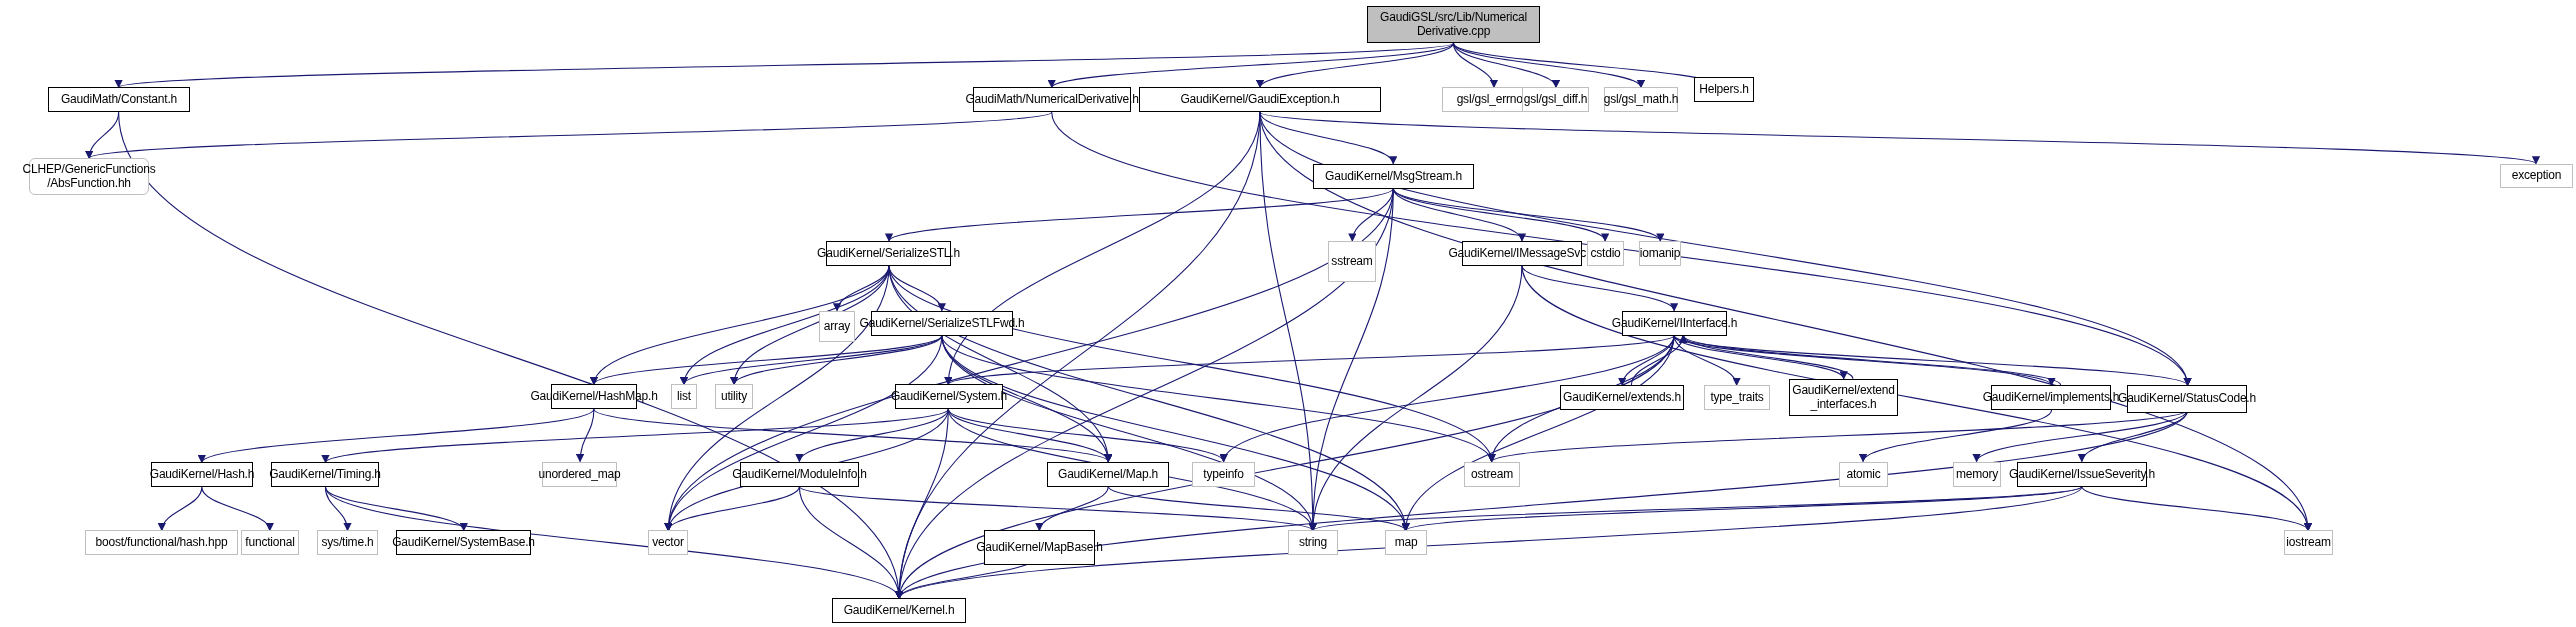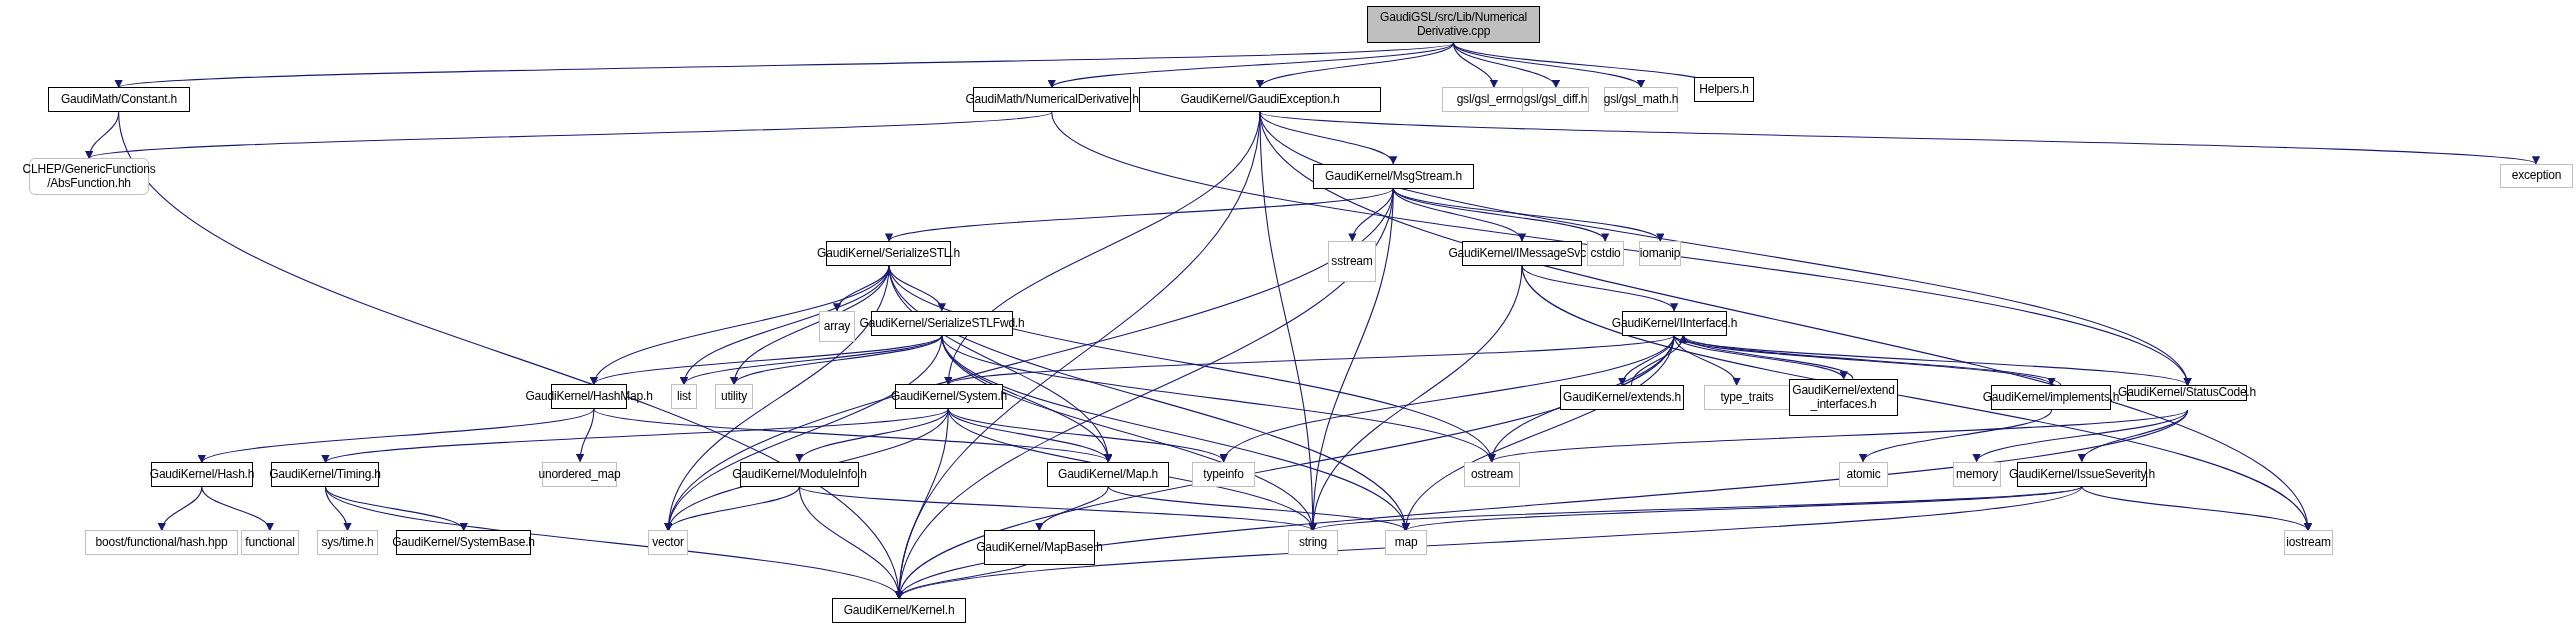--- a/index.html
+++ b/index.html
@@ -130,30 +130,30 @@
     <div class="node system" style="left: 2500px; top: 164px; width: 73px; height: 24px;">exception</div>
     <div class="node local" style="left: 1313px; top: 164px; width: 161px; height: 25px;">GaudiKernel/MsgStream.h</div>
     <div class="node local" style="left: 826px; top: 241px; width: 125px; height: 25px;">GaudiKernel/SerializeSTL.h</div>
     <div class="node system" style="left: 1328px; top: 241px; width: 48px; height: 41px;">sstream</div>
     <div class="node local" style="left: 1462px; top: 241px; width: 120px; height: 25px;">GaudiKernel/IMessageSvc.h</div>
     <div class="node system" style="left: 1587px; top: 241px; width: 37px; height: 25px;">cstdio</div>
     <div class="node system" style="left: 1639px; top: 241px; width: 42px; height: 25px;">iomanip</div>
     <div class="node system" style="left: 819px; top: 311px; width: 36px; height: 31px;">array</div>
     <div class="node local" style="left: 871px; top: 311px; width: 142px; height: 25px;">GaudiKernel/SerializeSTLFwd.h</div>
     <div class="node local" style="left: 1622px; top: 311px; width: 105px; height: 25px;">GaudiKernel/IInterface.h</div>
-    <div class="node local" style="left: 551px; top: 384px; width: 76px; height: 25px;">GaudiKernel/HashMap.h</div>
+    <div class="node local" style="left: 551px; top: 384px; width: 86px; height: 25px;">GaudiKernel/HashMap.h</div>
     <div class="node system" style="left: 671px; top: 384px; width: 26px; height: 25px;">list</div>
     <div class="node system" style="left: 715px; top: 384px; width: 38px; height: 25px;">utility</div>
     <div class="node local" style="left: 895px; top: 384px; width: 108px; height: 25px;">GaudiKernel/System.h</div>
     <div class="node local" style="left: 1560px; top: 385px; width: 124px; height: 25px;">GaudiKernel/extends.h</div>
-    <div class="node system" style="left: 1704px; top: 385px; width: 86px; height: 25px;">type_traits</div>
+    <div class="node system" style="left: 1704px; top: 385px; width: 66px; height: 25px;">type_traits</div>
     <div class="node local" style="left: 1789px; top: 379px; width: 109px; height: 37px;">GaudiKernel/extend
 _interfaces.h</div>
     <div class="node local" style="left: 1991px; top: 385px; width: 120px; height: 25px;">GaudiKernel/implements.h</div>
-    <div class="node local" style="left: 2127px; top: 385px; width: 120px; height: 16px;">GaudiKernel/StatusCode.h</div>
+    <div class="node local" style="left: 2127px; top: 385px; width: 120px; height: 28px;">GaudiKernel/StatusCode.h</div>
     <div class="node system" style="left: 542px; top: 462px; width: 75px; height: 25px;">unordered_map</div>
     <div class="node local" style="left: 151px; top: 462px; width: 102px; height: 25px;">GaudiKernel/Hash.h</div>
     <div class="node local" style="left: 271px; top: 462px; width: 108px; height: 25px;">GaudiKernel/Timing.h</div>
     <div class="node local" style="left: 740px; top: 462px; width: 119px; height: 25px;">GaudiKernel/ModuleInfo.h</div>
     <div class="node local" style="left: 1047px; top: 462px; width: 122px; height: 25px;">GaudiKernel/Map.h</div>
     <div class="node system" style="left: 1192px; top: 462px; width: 63px; height: 25px;">typeinfo</div>
     <div class="node system" style="left: 1464px; top: 462px; width: 56px; height: 25px;">ostream</div>
     <div class="node system" style="left: 1839px; top: 462px; width: 49px; height: 25px;">atomic</div>
     <div class="node system" style="left: 1953px; top: 462px; width: 48px; height: 25px;">memory</div>
     <div class="node local" style="left: 2017px; top: 462px; width: 130px; height: 25px;">GaudiKernel/IssueSeverity.h</div>

